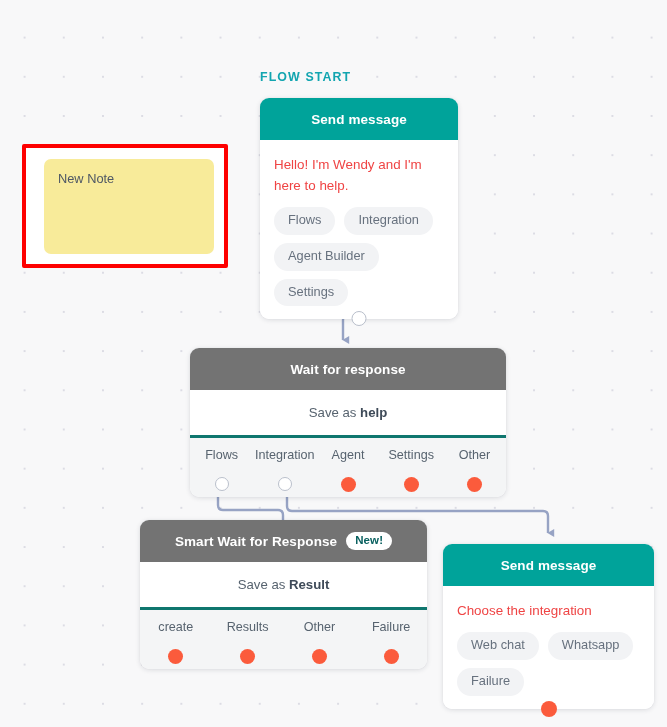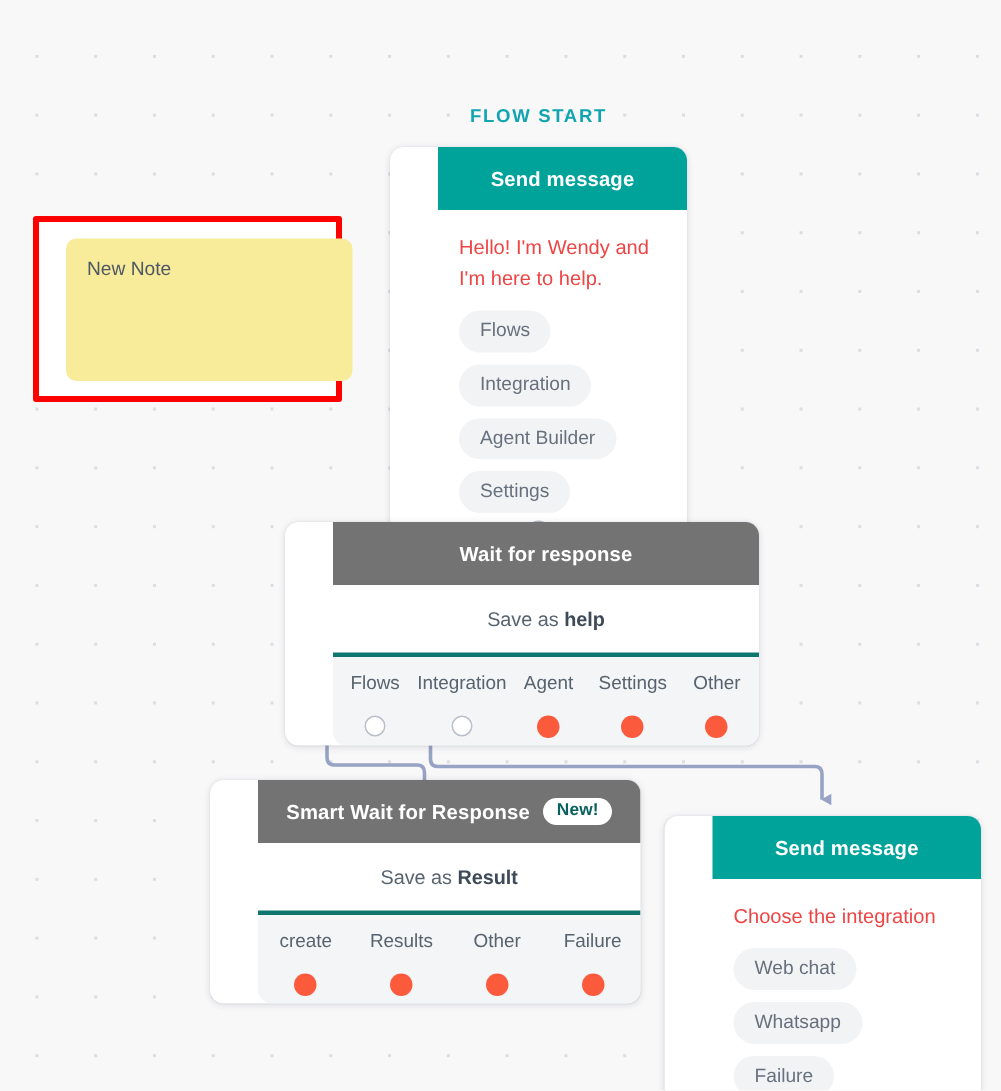--- a/index.html
+++ b/index.html
@@ -40,21 +40,20 @@
   .node {
     position: absolute;
     border-radius: 9px;
     background: #ffffff;
     box-shadow: 0 1px 5px rgba(20, 30, 55, 0.13), 0 0 1px rgba(20,30,55,.10);
     overflow: visible;
   }
   .node-inner {
     border-radius: 9px;
     overflow: hidden;
-    padding-left: 32px;
   }
   .node-header {
     height: 42px;
     display: flex;
     align-items: center;
     justify-content: center;
     gap: 9px;
     color: #ffffff;
     font-size: 13.5px;
     font-weight: bold;
@@ -160,21 +159,21 @@
     height: 13px;
     bottom: -7px;
   }
 
   
   #flow-start {
     position: absolute;
     left: 260px;
     top: 70px;
     width: 198px;
-    text-align: center;
+    text-align: left;
     color: #12a5b0;
     font-size: 12.4px;
     font-weight: bold;
     letter-spacing: 1.1px;
   }
 
   
   #note-wrap {
     position: absolute;
     left: 22px;
@@ -183,21 +182,21 @@
     height: 124px;
     background: #ffffff;
     border: 4px solid #fe0000;
     border-radius: 2px;
     box-sizing: border-box;
   }
   #note {
     position: absolute;
     left: 18px;
     top: 11px;
-    width: 191px;
+    width: 170px;
     height: 95px;
     background: #f8eb9a;
     border-radius: 7px;
     box-sizing: border-box;
     padding: 12px 14px;
   }
   #note-title {
     font-size: 12.8px;
     color: #4e5764;
   }

